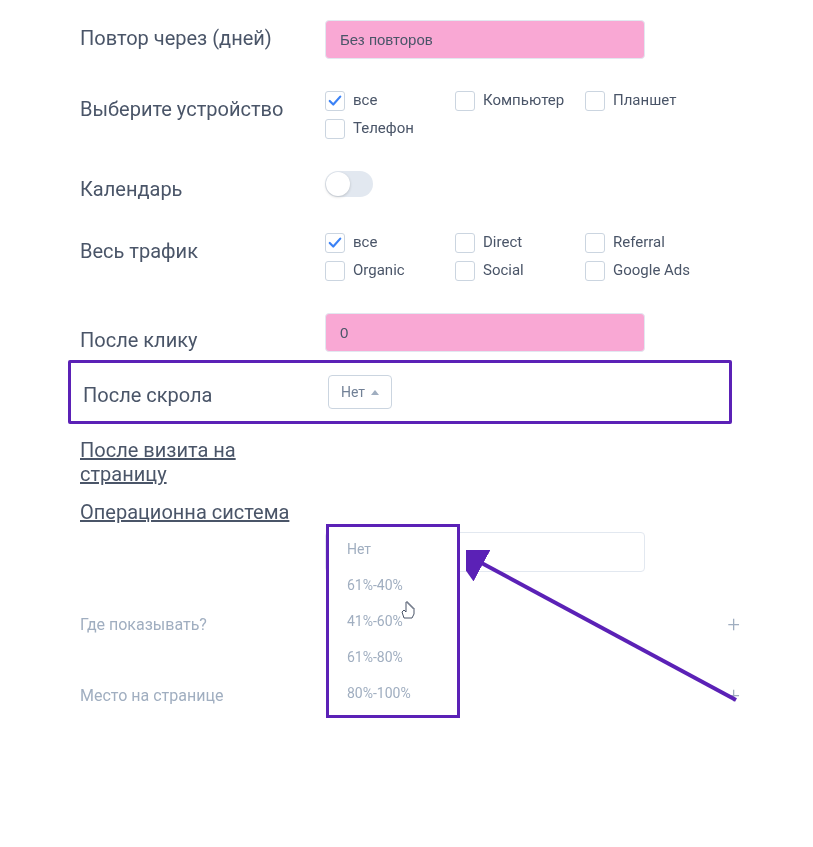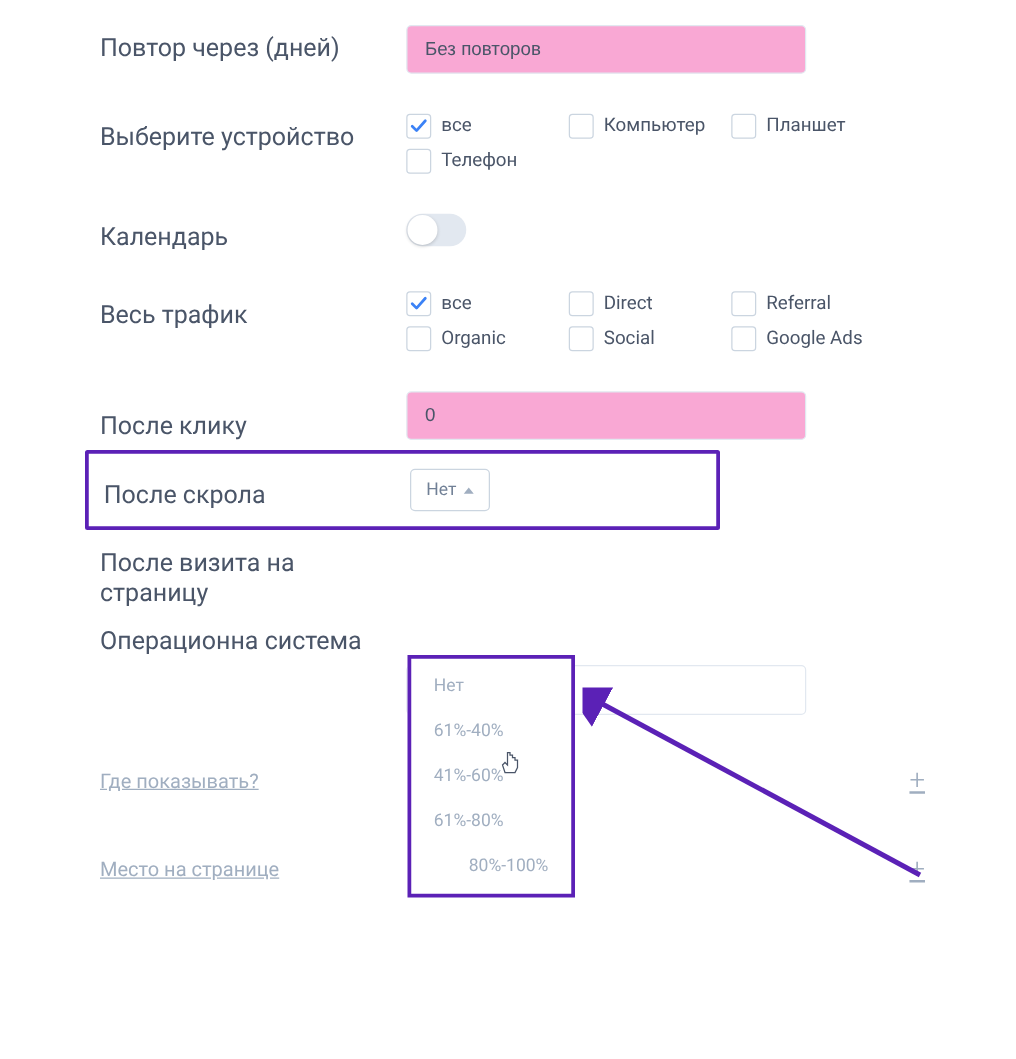--- a/index.html
+++ b/index.html
@@ -77,21 +77,21 @@
   position: absolute;
   top: 1px;
   left: 1px;
   box-shadow: 0 1px 3px rgba(0,0,0,0.18);
 }
 .highlight-row {
   border: 3px solid #5b21b6;
   border-radius: 2px;
   padding: 12px 10px 12px 0;
   margin-left: -12px;
-  width: 508px;
+  width: 664px;
   display: flex;
   align-items: center;
   margin-bottom: 8px;
 }
 .highlight-row .form-label { padding-left: 12px; width: 257px; }
 .select-trigger {
   border: 1px solid #cbd5e0;
   border-radius: 4px;
   padding: 8px 12px;
   display: inline-flex;
@@ -119,21 +119,21 @@
   padding: 14px 0;
   z-index: 10;
 }
 .dropdown-item {
   padding: 10px 18px;
   color: #a0aec0;
   font-size: 14px;
   cursor: pointer;
 }
 .dropdown-item:first-child { padding-top: 0; }
-.dropdown-item:last-child { padding-bottom: 0; margin-left: 28px; }
+.dropdown-item:last-child { padding-bottom: 0; }
 .cursor-pointer {
   position: absolute;
   left: 400px;
   top: 600px;
   z-index: 11;
 }
 .arrow-annotation {
   position: absolute;
   left: 466px;
   top: 550px;
@@ -141,29 +141,29 @@
 }
 .accordion-row {
   display: flex;
   align-items: center;
   justify-content: space-between;
   padding: 18px 40px 18px 0;
   color: #a0aec0;
   font-size: 16px;
   width: 700px;
   margin-top: 30px;
-  text-decoration: underline;
 }
 .plus {
   font-size: 22px;
   color: #a0aec0;
   font-weight: 300;
 }
 .behind-dropdown {
   position: relative;
+  text-decoration: underline;
 }
 .visit-input-outline {
   position: absolute;
   left: 325px;
   top: 532px;
   width: 320px;
   height: 40px;
   border: 1px solid #e2e8f0;
   border-radius: 4px;
   z-index: 1;

